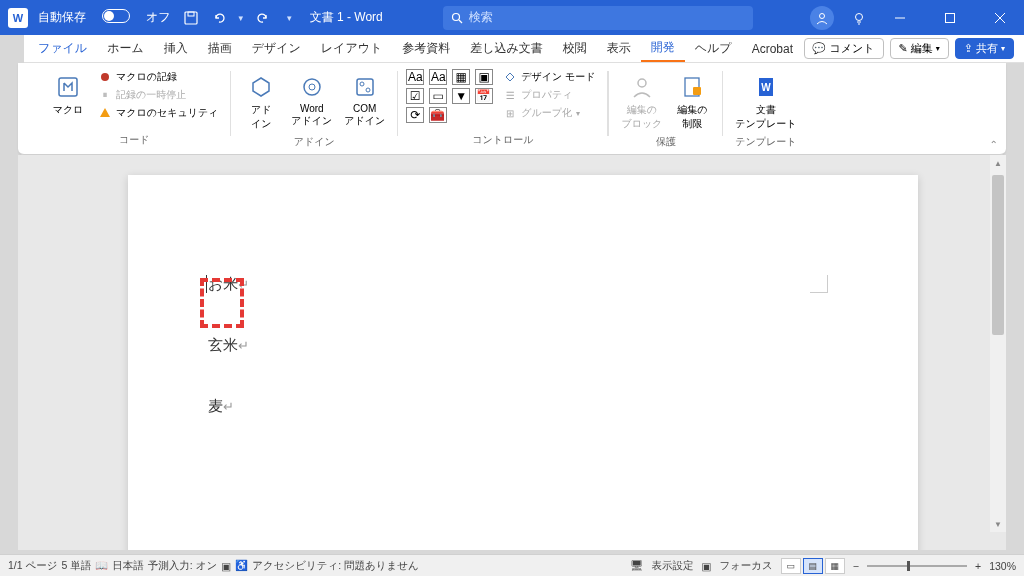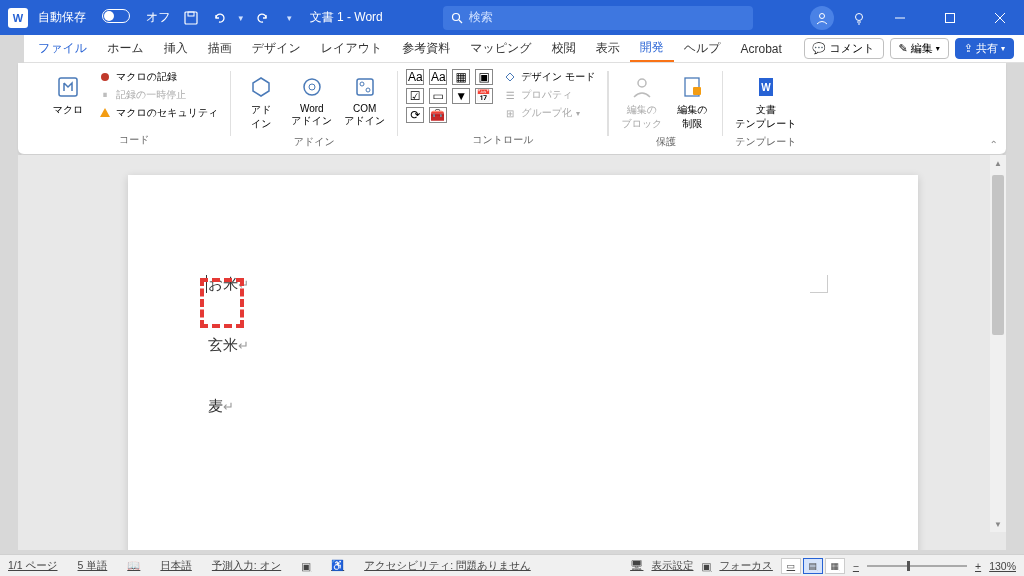--- a/index.html
+++ b/index.html
@@ -46,21 +46,21 @@
 .page-corner { position: absolute; right: 90px; top: 100px; width: 18px; height: 18px; border-right: 1px solid #ccc; border-bottom: 1px solid #ccc; }
 .doc-line { font-size: 15px; color: #333; margin-bottom: 42px; position: relative; font-family: "Yu Mincho", serif; }
 .para-mark { color: #999; font-size: 13px; }
 .cursor-line { position: absolute; left: -2px; top: 0; width: 1px; height: 18px; background: #333; }
 .redbox { position: absolute; left: 182px; top: 123px; width: 44px; height: 50px; border: 4px dashed #e53935; }
 
 .scrollbar-v { position: absolute; right: 0; top: 0; bottom: 18px; width: 16px; background: #f0f0f0; }
 .scrollbar-v .thumb { position: absolute; left: 2px; right: 2px; top: 20px; height: 160px; background: #c4c4c4; border-radius: 2px; }
 .scrollbar-v .arrow { position: absolute; left: 0; right: 0; height: 16px; display: flex; align-items: center; justify-content: center; font-size: 8px; color: #888; }
 
-.statusbar { position: absolute; bottom: 0; left: 0; right: 0; height: 22px; background: #f0f0f0; border-top: 1px solid #d0d0d0; display: flex; align-items: center; font-size: 10.5px; color: #444; padding: 0 8px; gap: 20px; text-decoration: underline; }
+.statusbar { position: absolute; bottom: 0; left: 0; right: 0; height: 22px; background: #f0f0f0; border-top: 1px solid #d0d0d0; display: flex; align-items: center; font-size: 10.5px; color: #444; padding: 0 8px; gap: 4px; }
 .statusbar .right { margin-left: auto; display: flex; align-items: center; gap: 8px; }
 .view-btns { display: flex; gap: 2px; }
 .view-btn { width: 20px; height: 16px; border: 1px solid #ccc; background: white; cursor: pointer; font-size: 9px; display: flex; align-items: center; justify-content: center; }
 .view-btn.active { background: #d6e4fb; border-color: #2762d4; }
 .zoom-slider { width: 100px; height: 2px; background: #aaa; position: relative; }
 .zoom-slider .handle { position: absolute; left: 40px; top: -4px; width: 3px; height: 10px; background: #555; }
 
 svg { display: block; }
 </style>
 </head>
@@ -137,21 +137,21 @@
 </div>
 
 <div class="tabs">
   <div class="tab file">ファイル</div>
   <div class="tab">ホーム</div>
   <div class="tab">挿入</div>
   <div class="tab">描画</div>
   <div class="tab">デザイン</div>
   <div class="tab">レイアウト</div>
   <div class="tab">参考資料</div>
-  <div class="tab">マッピング</div>
+  <div class="tab">差し込み文書</div>
   <div class="tab">校閲</div>
   <div class="tab">表示</div>
   <div class="tab active">開発</div>
   <div class="tab">ヘルプ</div>
   <div class="tab">Acrobat</div>
   <div class="right">
     <div class="pill">
         <span>💬</span>
         <span>コメント</span>
       </div>

